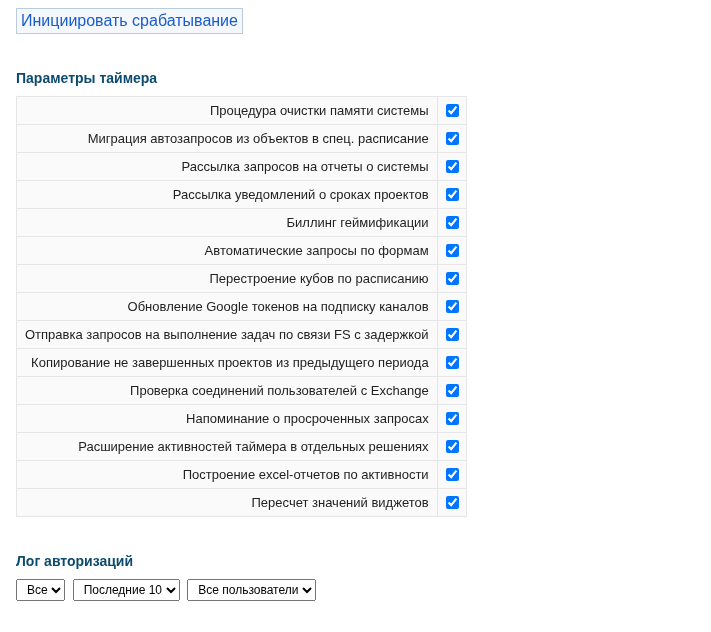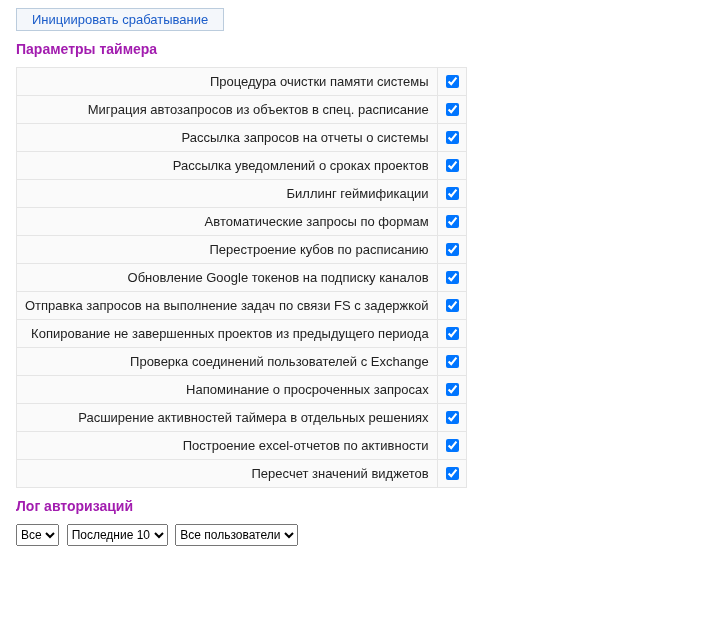--- a/index.html
+++ b/index.html
@@ -10,48 +10,49 @@
     font-size: 13px;
     color: #222;
     background: #fff;
     width: 711px;
   }
   .init-btn {
     display: inline-block;
     border: 1px solid #bcd;
     background: #f4f7fb;
     color: #1a5cc9;
-    padding: 3px 15px;
-    font-size: 13px;
+    padding: 3px 4px;
+    font-size: 16px;
     cursor: pointer;
   }
   h3.section {
     font-size: 14px;
     font-weight: bold;
-    margin: 10px 0 10px 0;
-    color: #a21caf;
+    margin: 36px 0 10px 0;
+    color: #0c4a6e;
   }
   .param-table { border-collapse: collapse; }
   .param-table td {
     border: 1px solid #e5e5e5;
     background: #fafafa;
     padding: 4px 8px;
     font-size: 13px;
     text-align: right;
   }
   .param-table td.chk {
     text-align: center;
     width: 24px;
     padding: 4px 4px;
   }
   .filters { margin: 10px 0 14px 0; }
   .filters select {
     font-size: 12px;
     height: 22px;
     margin-right: 4px;
+    padding-left: 6px;
   }
 </style>
 </head>
 <body>
 
 
 
 <button class="init-btn">Инициировать срабатывание</button>
 
 <h3 class="section">Параметры таймера</h3>

